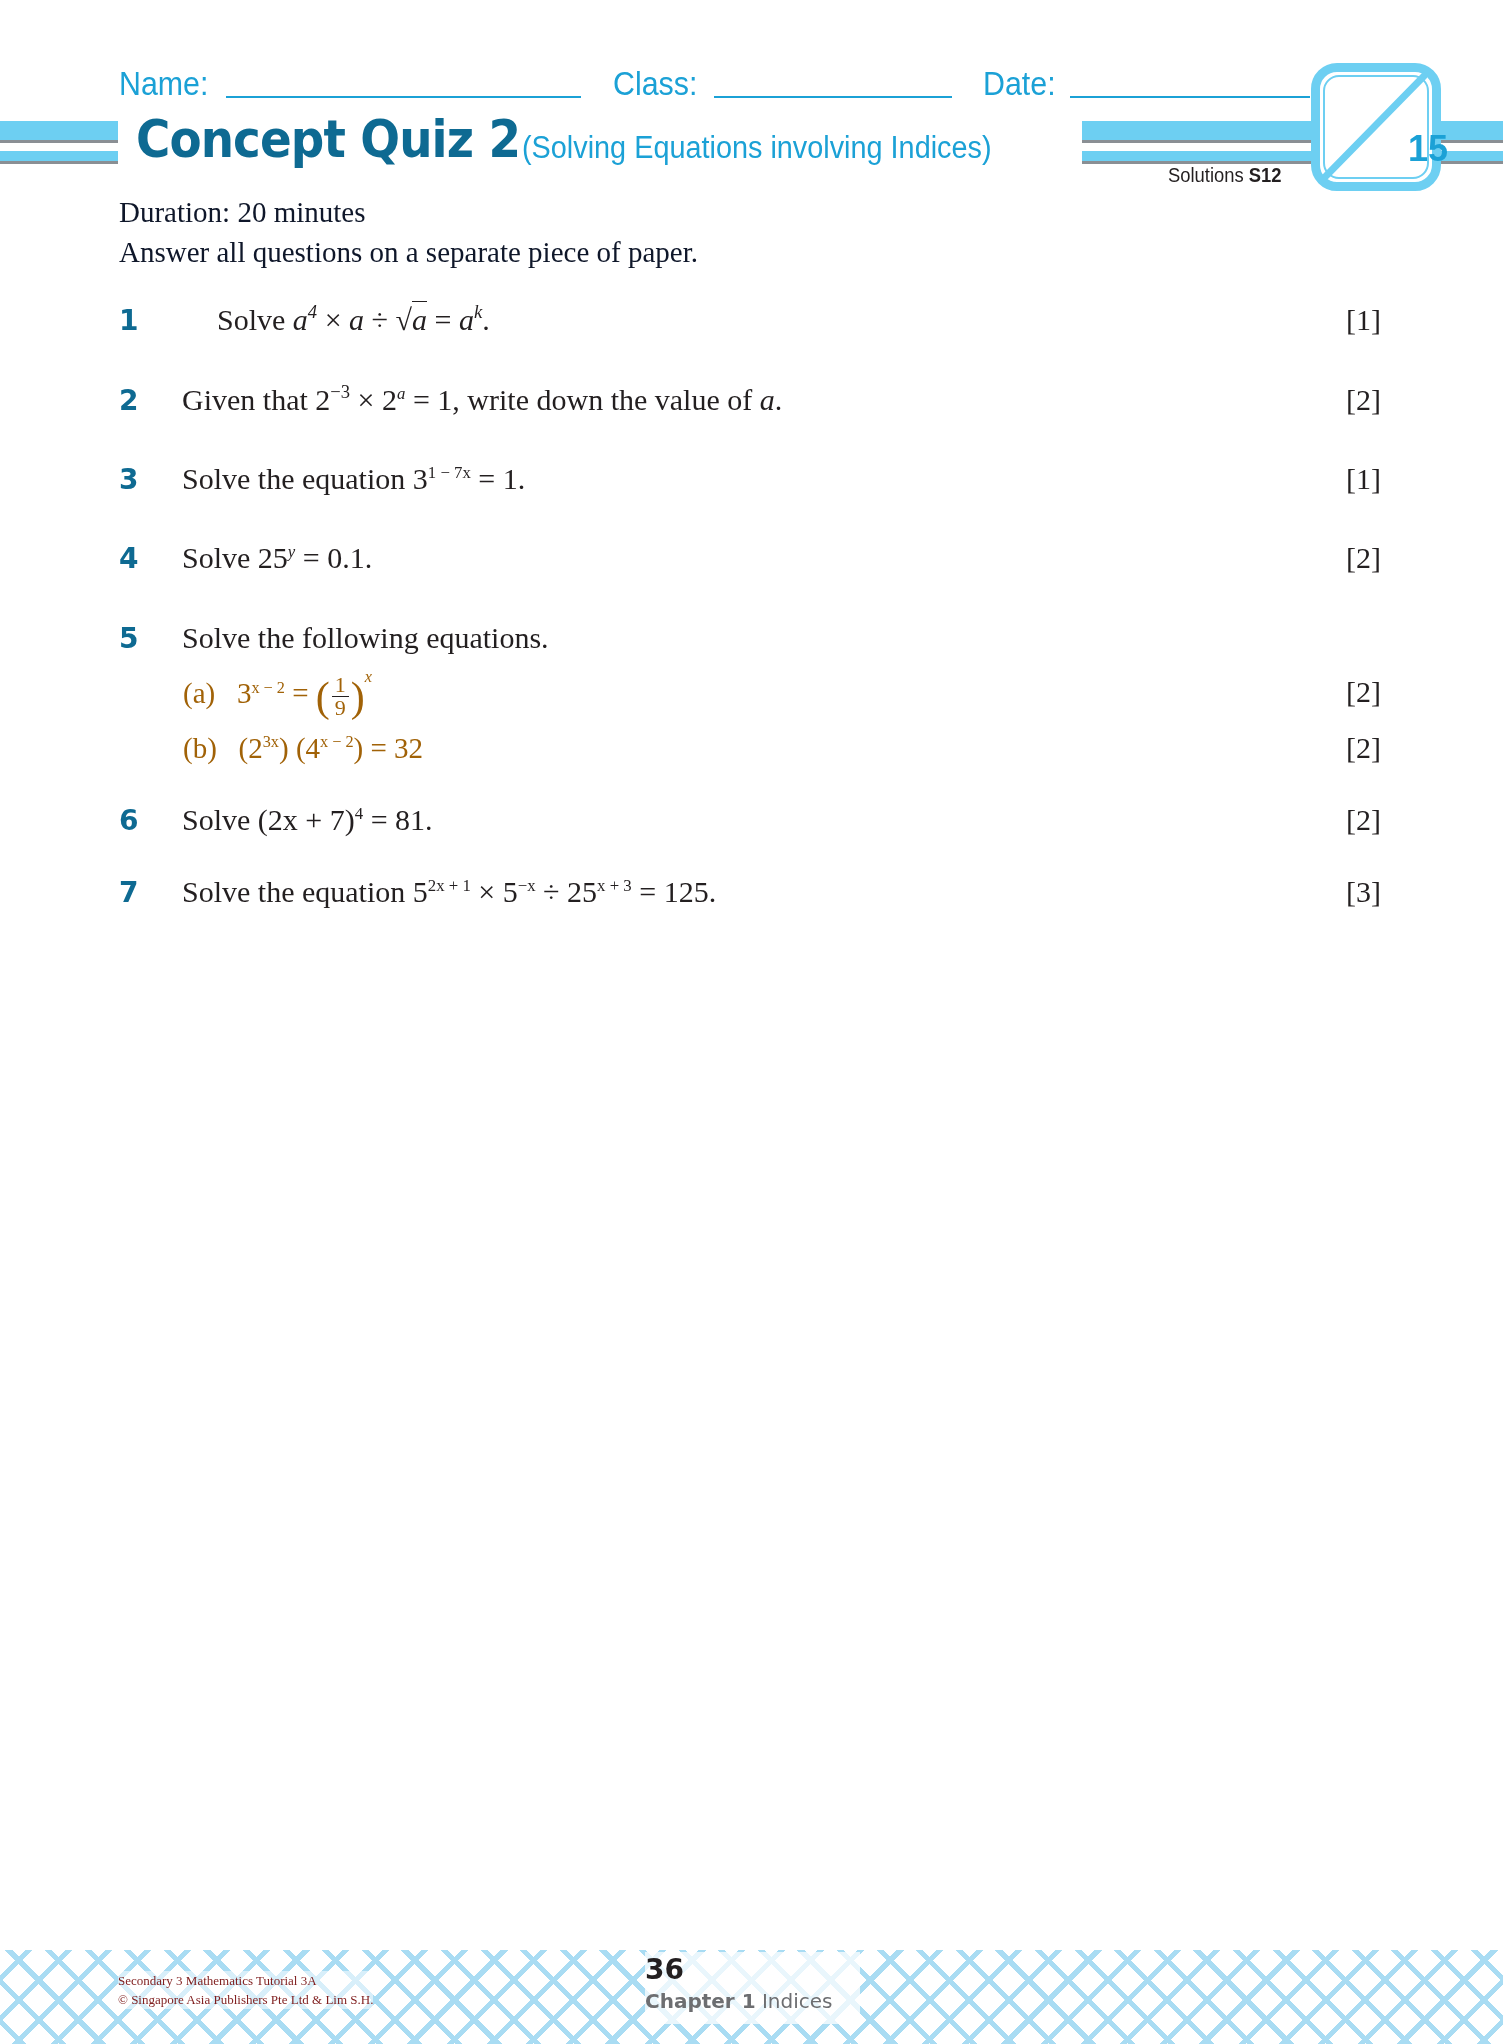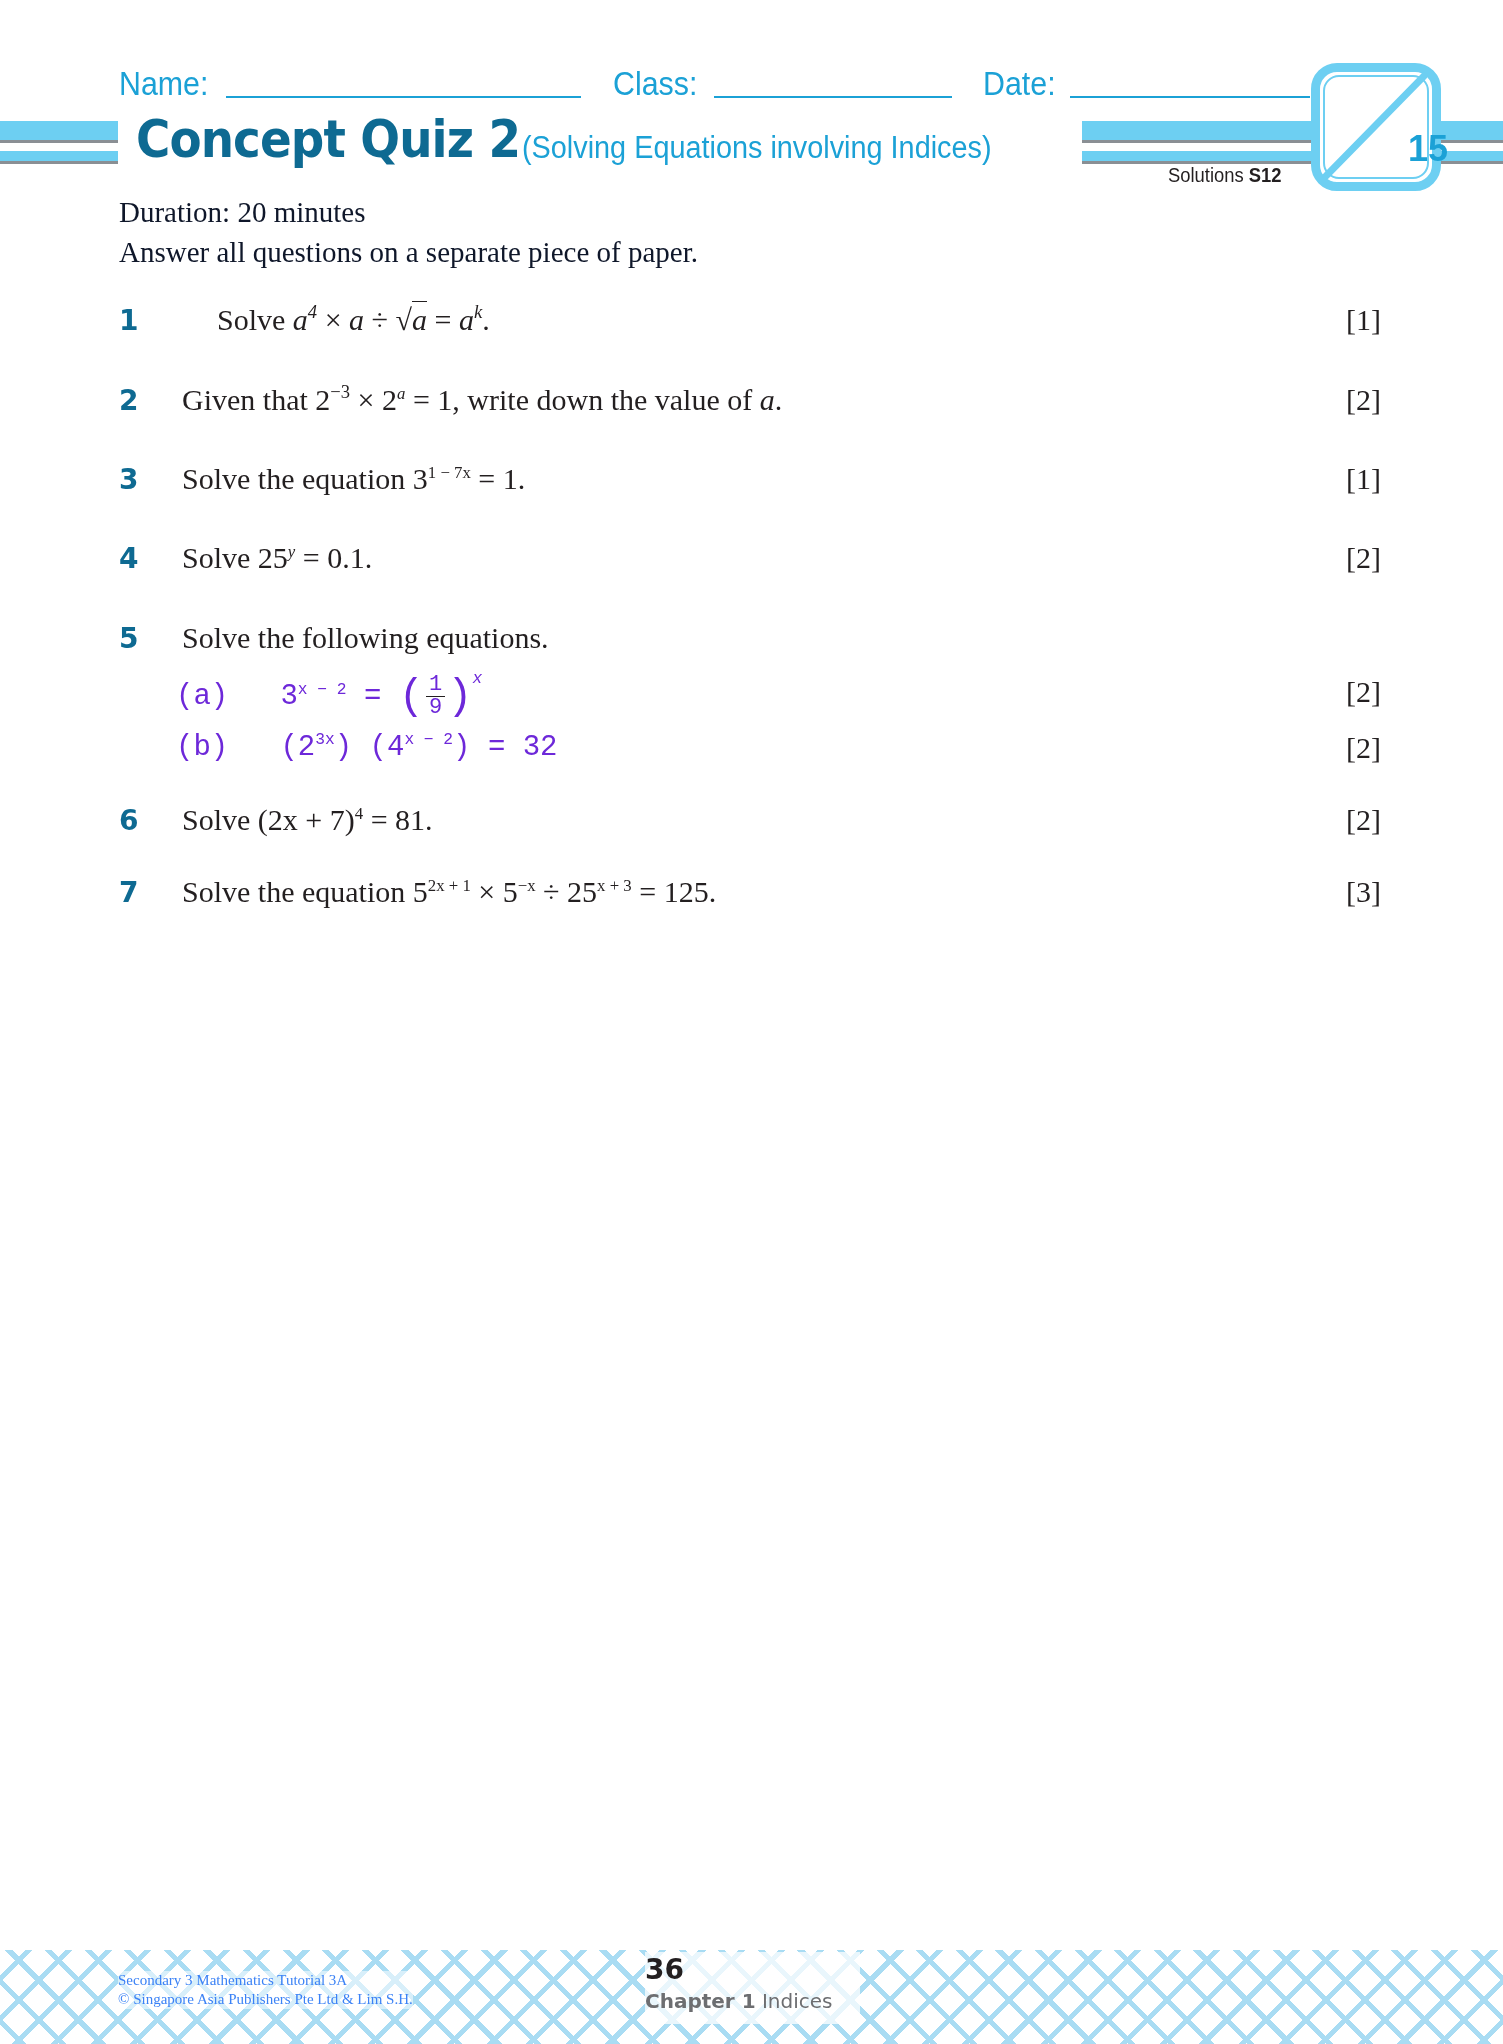--- a/index.html
+++ b/index.html
@@ -74,23 +74,23 @@
       position: absolute; left: 119px;
       font-family: "DejaVu Sans", sans-serif; font-weight: bold;
       font-size: 28px; color: #0e6a92; line-height: 36px;
     }
     .q-text {
       position: absolute; left: 182px;
       font-family: "Liberation Serif", serif;
       font-size: 30px; color: #231f20; line-height: 36px; white-space: nowrap;
     }
     .q-sub {
-      position: absolute; left: 176px;
-      font-family: Liberation Mono, monospace;
-      font-size: 29px; color: #6d28d9; line-height: 36px; white-space: nowrap;
+      position: absolute; left: 183px;
+      font-family: Liberation Serif, serif;
+      font-size: 29px; color: #a16207; line-height: 36px; white-space: nowrap;
     }
     .marks {
       position: absolute; left: 1346px;
       font-family: "Liberation Serif", serif;
       font-size: 30px; color: #231f20; line-height: 36px;
     }
     sup { font-size: 0.62em; vertical-align: 0.65em; line-height: 0; }
     sup.sm { font-size: 0.56em; }
     .it { font-style: italic; }
     .sqrt-bar { border-top: 1.5px solid #231f20; padding-top: 1px; font-style: italic; }
@@ -106,21 +106,21 @@
     
     .footer {
       position: absolute; left: 0; top: 1950px; width: 1503px; height: 94px;
       background-color: #ffffff;
       background-image:
         repeating-linear-gradient(45deg, transparent 0 14px, #a9dcf3 14px 19px, transparent 19px 28px),
         repeating-linear-gradient(-45deg, transparent 0 14px, #a9dcf3 14px 19px, transparent 19px 28px);
     }
     .footer-credit {
       position: absolute; left: 118px; top: 1971px;
-      font-family: "Liberation Serif", serif; font-size: 15px; color: #3b82f6;
+      font-family: "Liberation Serif", serif; font-size: 13px; color: #7f1d1d;
       line-height: 19px; background: rgba(255,255,255,0.55);
     }
     .footer-center {
       position: absolute; left: 645px; top: 1952px; width: 215px; height: 72px;
       background: rgba(255,255,255,0.75); text-align: left;
     }
     .page-num {
       position: absolute; left: 0; right: 0; top: 2px;
       font-family: "DejaVu Sans", sans-serif; font-weight: bold; font-size: 28px;
       color: #231f20; line-height: 32px;

